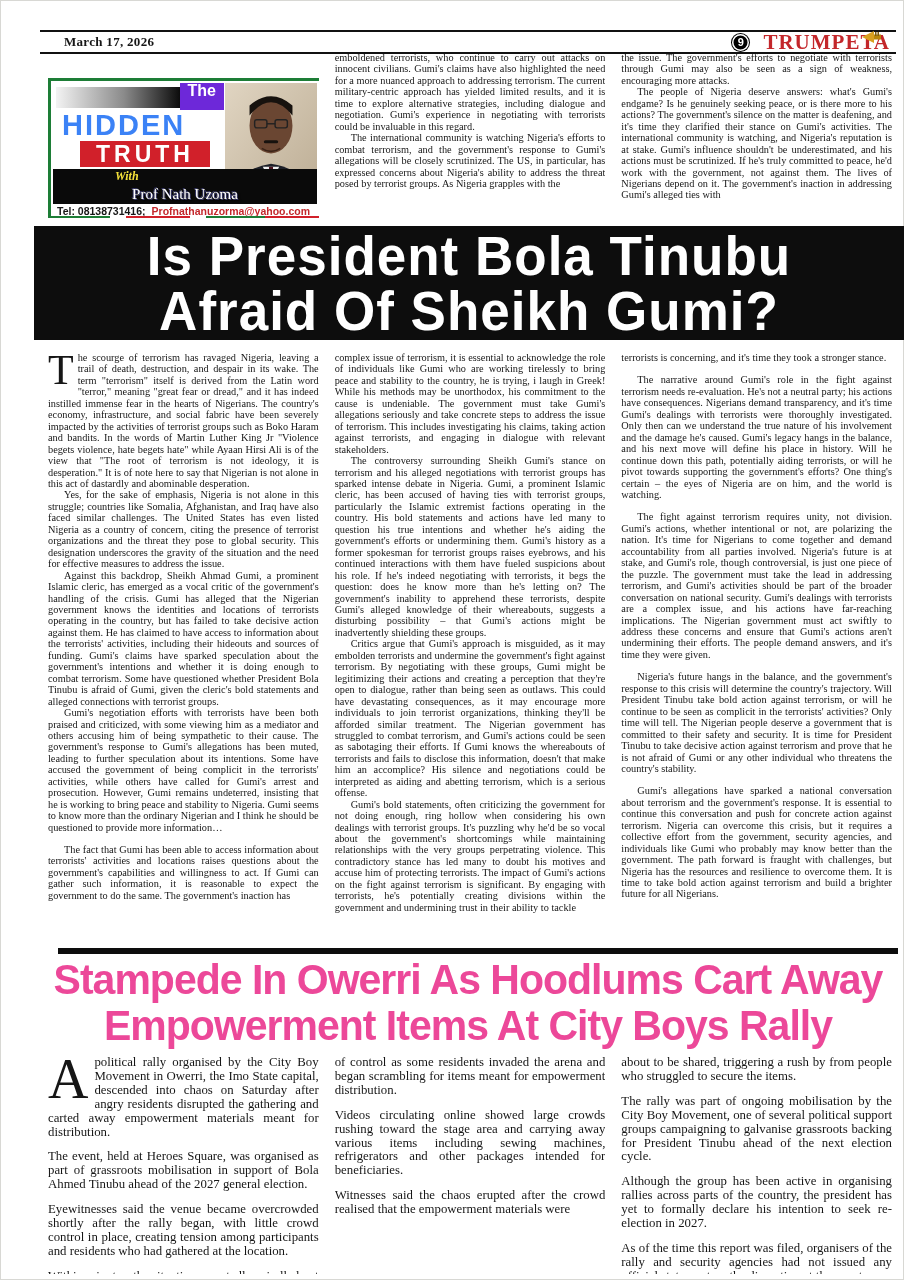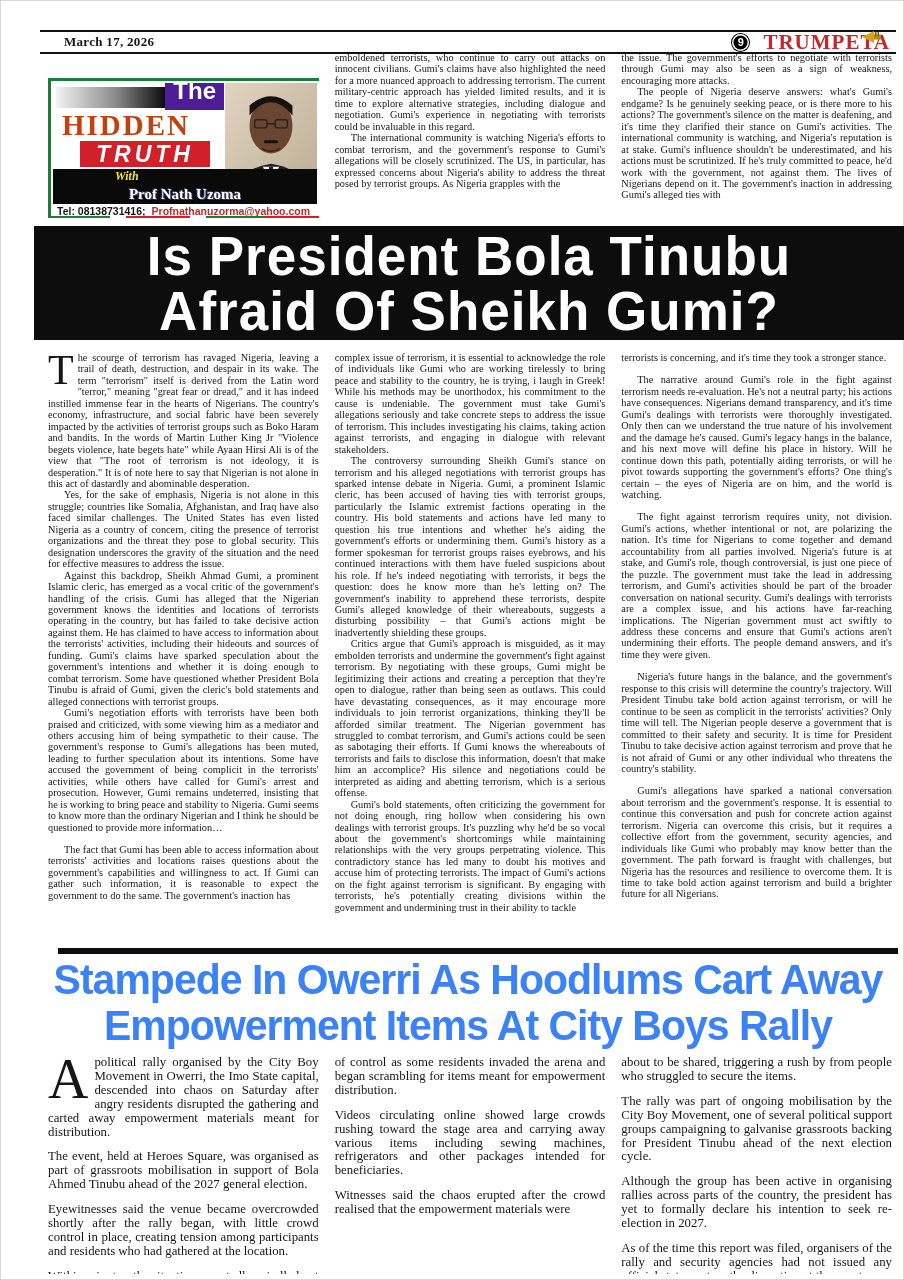--- a/index.html
+++ b/index.html
@@ -33,51 +33,51 @@
   .bodytext p.gap{margin-top:11px;}
   
   .top-strip{top:52px;height:166px;}
   
   .logo-box{position:relative;width:268px;height:138px;margin-top:26px;
     border:3px solid #1d7d36;box-shadow:inset 0 0 0 1.5px #fff;background:#fff;
     font-family:"Liberation Sans",sans-serif;}
   .logo-left{position:absolute;left:3px;top:2px;width:170px;}
   .logo-row1{display:flex;align-items:stretch;height:27px;}
   .grad-strip{flex:1;background:linear-gradient(90deg,#f3f3f3,#8a8a8a 55%,#0c0c0c);margin:4px 0 2px 2px;}
-  .the-box{background:#4c1d95;color:#fff;font-weight:bold;font-size:24px;
+  .the-box{background:#6d28d9;color:#fff;font-weight:bold;font-size:16px;
     padding:1px 8px 12px 8px;display:flex;align-items:center;}
   .hidden-word{font-weight:bold;font-size:29px;letter-spacing:2px;line-height:30px;
-    color:#c2410c;text-shadow:1px 1px 0 #fff;padding-left:8px;font-family:Liberation Serif, serif;}
+    color:#3b82f6;text-shadow:1px 1px 0 #fff;padding-left:8px;}
   .truth-box{background:#d1202a;color:#fff;font-weight:bold;font-size:23px;
-    letter-spacing:4px;line-height:26px;text-align:center;margin:1px 0 0 26px;width:130px;font-style:italic;}
+    letter-spacing:4px;line-height:26px;text-align:center;margin:1px 0 0 26px;width:130px;}
   .logo-photo{position:absolute;right:2px;top:2px;width:92px;height:102px;overflow:hidden;}
   .with-bar{position:absolute;left:2px;right:2px;top:88px;height:15px;background:#0a0a0a;
     color:#f4e13a;font-style:italic;font-weight:bold;font-family:"Liberation Serif",serif;
     font-size:12px;line-height:15px;padding-left:62px;width:auto;box-sizing:border-box;}
   .author-bar{position:absolute;left:2px;right:2px;top:103px;height:20px;background:#0a0a0a;
-    text-align:center;color:#fff;font-weight:bold;font-size:15px;line-height:20px;
+    text-align:center;color:#fff;font-weight:normal;font-size:15px;line-height:20px;
     font-family:"Liberation Serif",serif;
     text-shadow:1px 1px 0 #3a3a6a,-1px -1px 0 #3a3a6a,2px 2px 2px #000;}
   .tel-line{position:absolute;left:2px;right:2px;top:123px;height:14px;background:#fff;
     font-size:10.5px;font-weight:bold;line-height:14px;padding-left:4px;white-space:nowrap;}
   .tel-line .email{color:#c3272b;padding-left:6px;text-decoration:underline;}
   .logo-stripe{position:absolute;left:0;right:0;bottom:-1px;height:4px;
     background:linear-gradient(90deg,#1d7d36 0 22%,#fff 22% 28%,#d1202a 28% 52%,#fff 52% 58%,#1d7d36 58% 80%,#d1202a 80% 100%);}
   
   .banner1{position:absolute;left:34px;right:0;top:226px;height:114px;background:#0d0d0d;
     color:#fff;font-family:"Liberation Sans",sans-serif;font-weight:bold;
     text-align:center;display:flex;flex-direction:column;justify-content:center;}
   .banner1 .line{font-size:53px;line-height:55px;letter-spacing:1px;transform:scaleY(1.04);white-space:nowrap;}
   
   .story1{top:352px;height:598px;}
   .dropcap1{float:left;font-size:42px;line-height:33px;padding:2px 4px 0 0;font-weight:normal;}
   
   .rule-heavy{position:absolute;left:58px;right:6px;top:948px;height:6px;background:#0d0d0d;}
   .headline2{position:absolute;left:36px;right:4px;top:956px;text-align:center;
-    font-family:"Liberation Sans",sans-serif;font-weight:bold;color:#3b82f6;}
+    font-family:"Liberation Sans",sans-serif;font-weight:bold;color:#ec4899;}
   .headline2 .line{font-size:41px;line-height:46px;letter-spacing:-1px;transform:scaleY(1.05);white-space:nowrap;}
   
   .story2{top:1056px;height:218px;}
   .story2 p{margin:0 0 11px;text-align:justify;font-size:12.8px;line-height:13.9px;}
   .dropcap2{float:left;font-size:56px;line-height:44px;padding:1px 6px 0 0;font-weight:normal;}
 </style>
 </head>
 <body>
 
 <div class="page">

